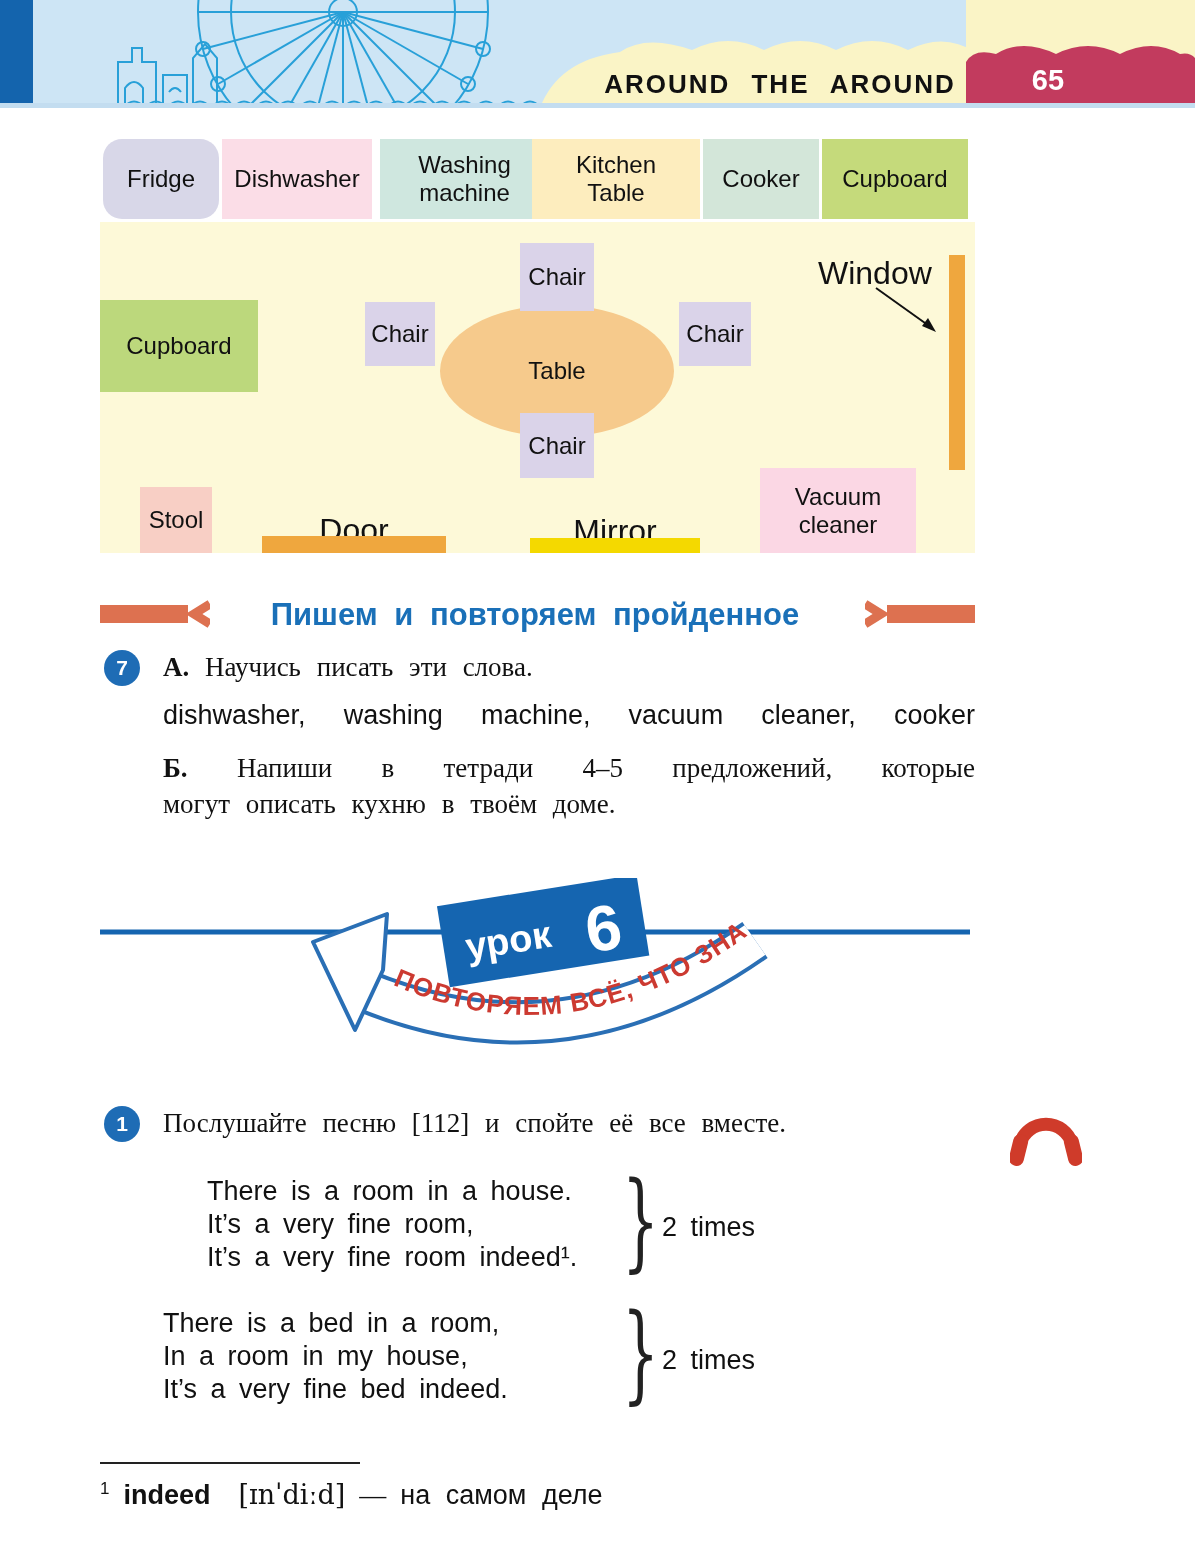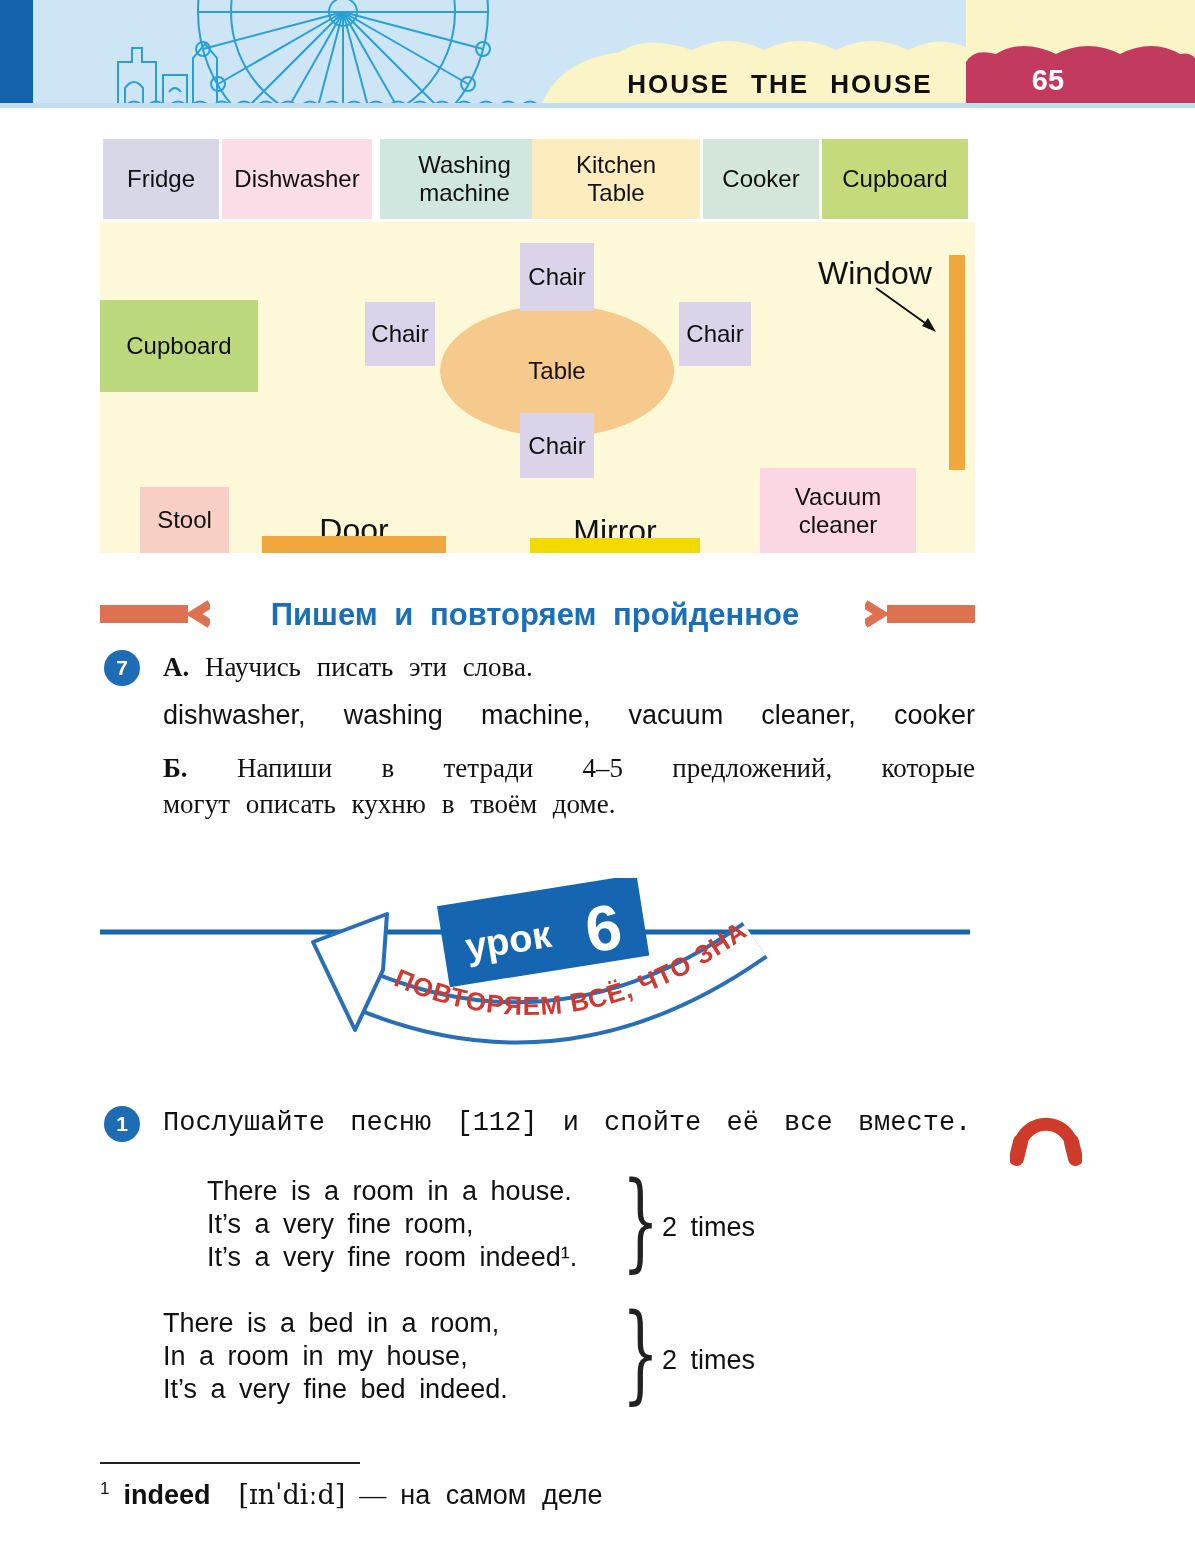--- a/index.html
+++ b/index.html
@@ -117,25 +117,25 @@
   <div class="abs hdr-cream-right"></div>
 
   <svg class="abs" style="left:540px; top:38px;" width="435" height="70" viewBox="0 0 435 70">
     <path d="M0,70 Q18,22 80,14 Q106,-4 152,12 Q188,-6 224,12 Q260,-6 296,12 Q332,-6 368,12 Q404,-6 435,14 L435,70 Z" fill="#faf4c6"></path>
   </svg>
 
   <svg class="abs" style="left:966px; top:44px;" width="229" height="64" viewBox="0 0 229 64">
     <path d="M0,64 L0,18 Q8,4 30,10 Q56,-6 90,10 Q122,-6 154,10 Q186,-6 214,10 Q224,8 229,14 L229,64 Z" fill="#c23b5e"></path>
   </svg>
 
-  <div class="abs hdr-title">HOUSE THE HOUSE</div>
+  <div class="abs hdr-title">AROUND THE AROUND</div>
   <div class="abs hdr-page">65</div>
   <div class="abs hdr-strip"></div>
 
-  <div class="abs appliance" style="left:103px; width:116px; background:#d8d7e8;">
+  <div class="abs appliance" style="left:103px; width:116px; background:#d8d7e8;border-radius:19px;">
       <span>Fridge</span>
     </div>
   <div class="abs appliance" style="left:222px; width:150px; background:#fbdde7;">
       <span>Dishwasher</span>
     </div>
   <div class="abs appliance" style="left:380px; width:169px; background:#cfe7df;">
       <span style="width:110px;">Washing machine</span>
     </div>
   <div class="abs appliance" style="left:532px; width:168px; background:#fdedbe;">
       <span style="width:90px;">Kitchen Table</span>
@@ -171,21 +171,21 @@
         <span>Chair</span>
       </div>
 
     <div class="abs lbl" style="left:718px; top:33px;">Window</div>
     <svg class="abs" style="left:770px; top:62px;" width="80" height="55" viewBox="0 0 80 55">
       <line x1="6" y1="4" x2="62" y2="44" stroke="#111" stroke-width="2"></line>
       <polygon points="66,48 52,42 58,34" fill="#111"></polygon>
     </svg>
     <div class="abs" style="left:849px; top:33px; width:16px; height:215px; background:#efa73e;"></div>
 
-    <div class="abs roombox" style="left:40px; top:265px; width:89px; height:66px; background:#f8cfc5;">
+    <div class="abs roombox" style="left:40px; top:265px; width:72px; height:66px; background:#f8cfc5;">
         <span>Stool</span>
       </div>
 
     <div class="abs lbl" style="left:162px; top:290px; width:184px; text-align:center;">Door</div>
     <div class="abs" style="left:162px; top:314px; width:184px; height:17px; background:#efa73e;"></div>
 
     <div class="abs lbl" style="left:430px; top:291px; width:170px; text-align:center;">Mirror</div>
     <div class="abs" style="left:430px; top:316px; width:170px; height:15px; background:#f4d900;"></div>
 
     <div class="abs roombox" style="left:660px; top:246px; width:156px; height:85px; background:#fbd7e4;">
@@ -229,21 +229,21 @@
     </text>
 
     <g transform="rotate(-9 447 52)">
       <rect x="347" y="12" width="202" height="82" fill="#1565b0"></rect>
       <text x="412" y="70" text-anchor="middle" font-family="Liberation Sans, sans-serif" font-size="38" font-weight="bold" fill="#ffffff">урок</text>
       <text x="508" y="82" text-anchor="middle" font-family="Liberation Sans, sans-serif" font-size="64" font-weight="bold" fill="#ffffff">6</text>
     </g>
   </svg>
 
   <div class="abs num" style="left:104px; top:1106px;">1</div>
-  <div class="abs serifline" style="left:163px; top:1108px; width:810px;font-family:Liberation Mono, monospace;">Послушайте песню [112] и спойте её все вместе.</div>
+  <div class="abs serifline" style="left:163px; top:1108px; width:810px;">Послушайте песню [112] и спойте её все вместе.</div>
 
   <svg class="abs" style="left:1010px; top:1094px;" width="72" height="76" viewBox="0 0 72 76">
     <path d="M 10,50 A 27,27 0 0 1 62,50" stroke="#cf3b2a" stroke-width="13" fill="none"></path>
     <g fill="#cf3b2a">
       <rect x="1" y="40" width="15" height="32" rx="7" transform="rotate(14 8 56)"></rect>
       <rect x="56" y="40" width="15" height="32" rx="7" transform="rotate(-14 64 56)"></rect>
     </g>
   </svg>
 
   <div class="abs lyric" style="left:163px; top:1175px;margin-left:44px;">

